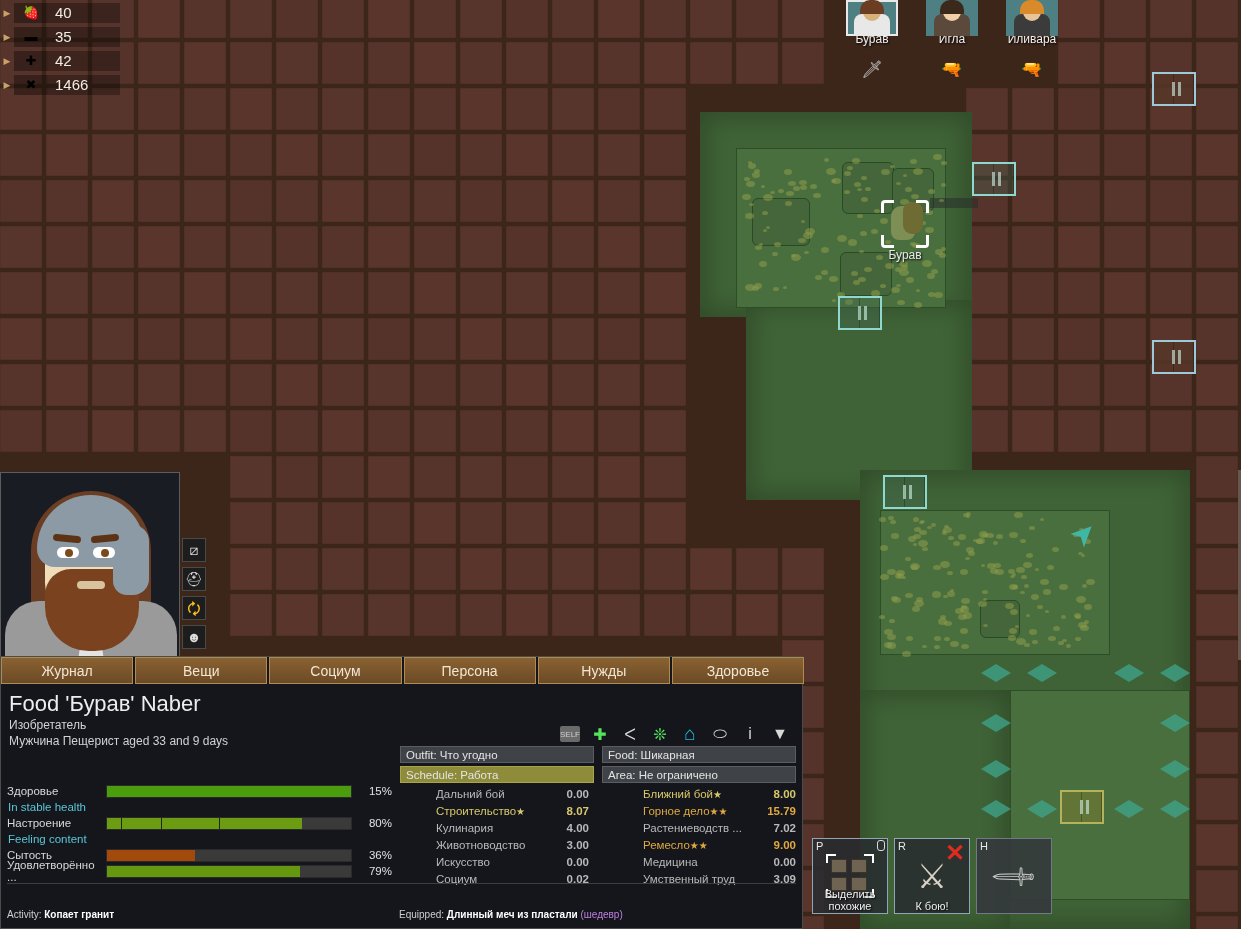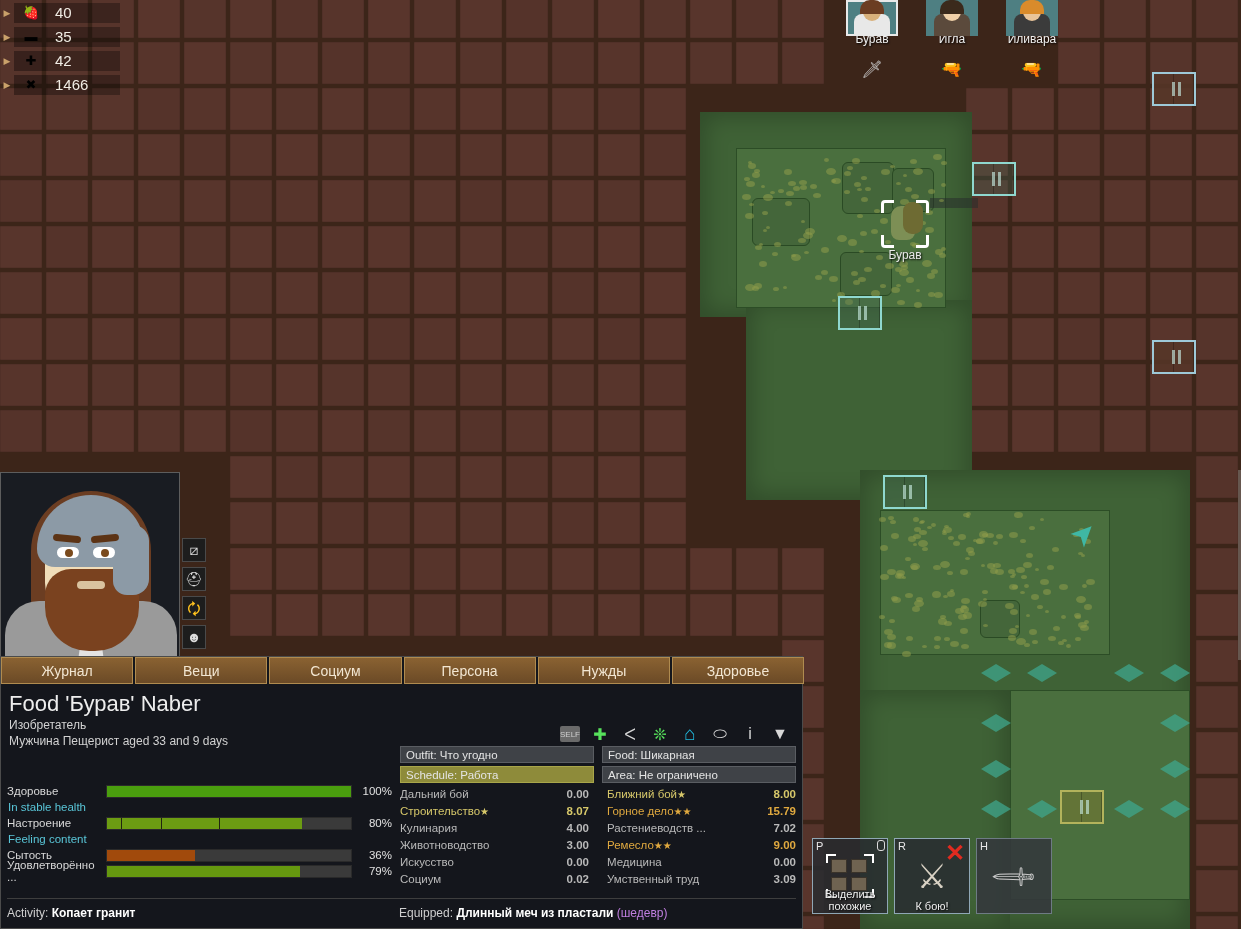--- a/index.html
+++ b/index.html
@@ -204,34 +204,34 @@
   .need-bar {
     position: relative; width: 250px; height: 13px;
     background: #3a3a3a; border: 1px solid #2a2a2a; overflow: hidden;
   }
   .need-fill { position: absolute; left: 0; top: 0; bottom: 0; }
   .need-thresh { position:absolute; top:0; bottom:0; width:1px; background:#21240f; }
   .need-pct { width: 40px; text-align: right; color: #e0e0e0; font-size: 11.5px; padding-left: 6px; }
 
   
   #skills { position: absolute; left: 399px; top: 100px; width: 396px; display: flex; gap: 18px; }
-  .skill-col { width: 189px; }
+  .skill-col { width: 189px; margin-left: 36px; }
   .skill-row { display: flex; align-items: center; height: 17px; font-size: 11.5px; }
   .skill-name { flex: 1; color: #dcdcdc; white-space: nowrap; overflow: hidden; }
   .skill-val  { color: #dcdcdc; font-weight: bold; }
   .skill-row.passion1 .skill-name, .skill-row.passion1 .skill-val { color: #d7c86a; }
   .skill-row.passion2 .skill-name, .skill-row.passion2 .skill-val { color: #e0a93f; }
   .skill-row.zero .skill-name, .skill-row.zero .skill-val { color: #b9b9b9; }
   .star { font-size: 10px; }
 
   
   #panel-footer {
     position: absolute; left: 6px; right: 6px; bottom: 8px;
-    border-top: 1px solid #3e3e3e; padding-top: 7px;
-    display: flex; font-size: 12px; color: #cfcfcf;
+    border-top: 1px solid #3e3e3e; padding-top: 25px;
+    display: flex; font-size: 10px; color: #cfcfcf;
   }
   .foot-left { width: 392px; }
   .foot-right { flex: 1; }
   .foot-k { color: #cfcfcf; }
   .foot-v { color: #ffffff; font-weight: bold; }
   .quality { color: #c07fe0; font-weight: normal; }
 
   
   #commands { position: absolute; left: 812px; top: 838px; display: flex; gap: 6px; }
   .cmd {
@@ -1041,21 +1041,21 @@
             <div class="assign-btn active"><span>Schedule: Работа</span></div>
             <div class="assign-btn"><span>Area: Не ограничено</span></div>
           </div>
         </div>
       <div id="needs">
           <div class="need-row">
             <div class="need-label">Здоровье</div>
             <div class="need-bar">
               <div class="need-fill" style="width:100%;background:#4a9e0e"></div>
             </div>
-            <div class="need-pct">100%</div>
+            <div class="need-pct">15%</div>
           </div>
           <div class="need-sublabel">In stable health</div>
           <div class="need-row">
             <div class="need-label">Настроение</div>
             <div class="need-bar">
               <div class="need-fill" style="width:80%;background:#6c9c12"></div>
               <div class="need-thresh" style="left:6%"></div>
               <div class="need-thresh" style="left:22%"></div>
               <div class="need-thresh" style="left:46%"></div>
             </div>

